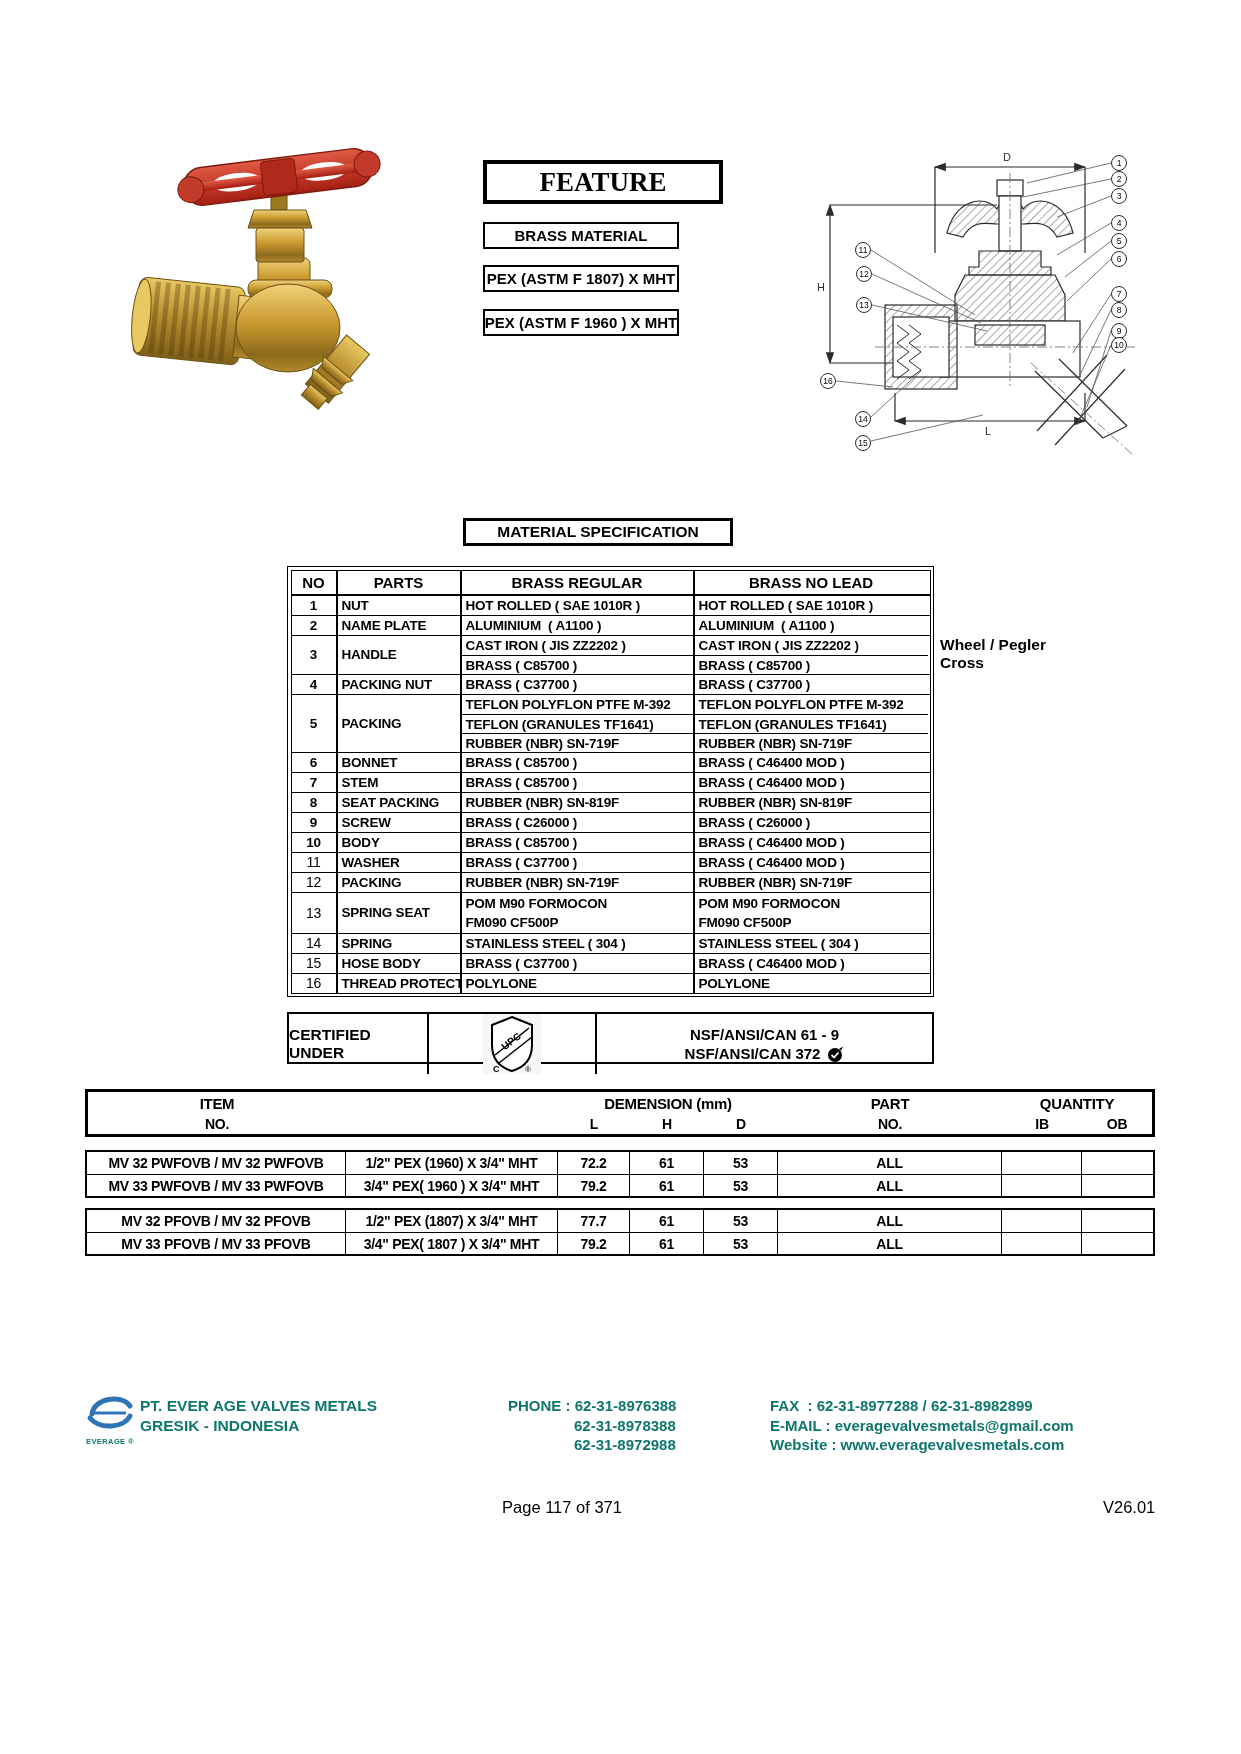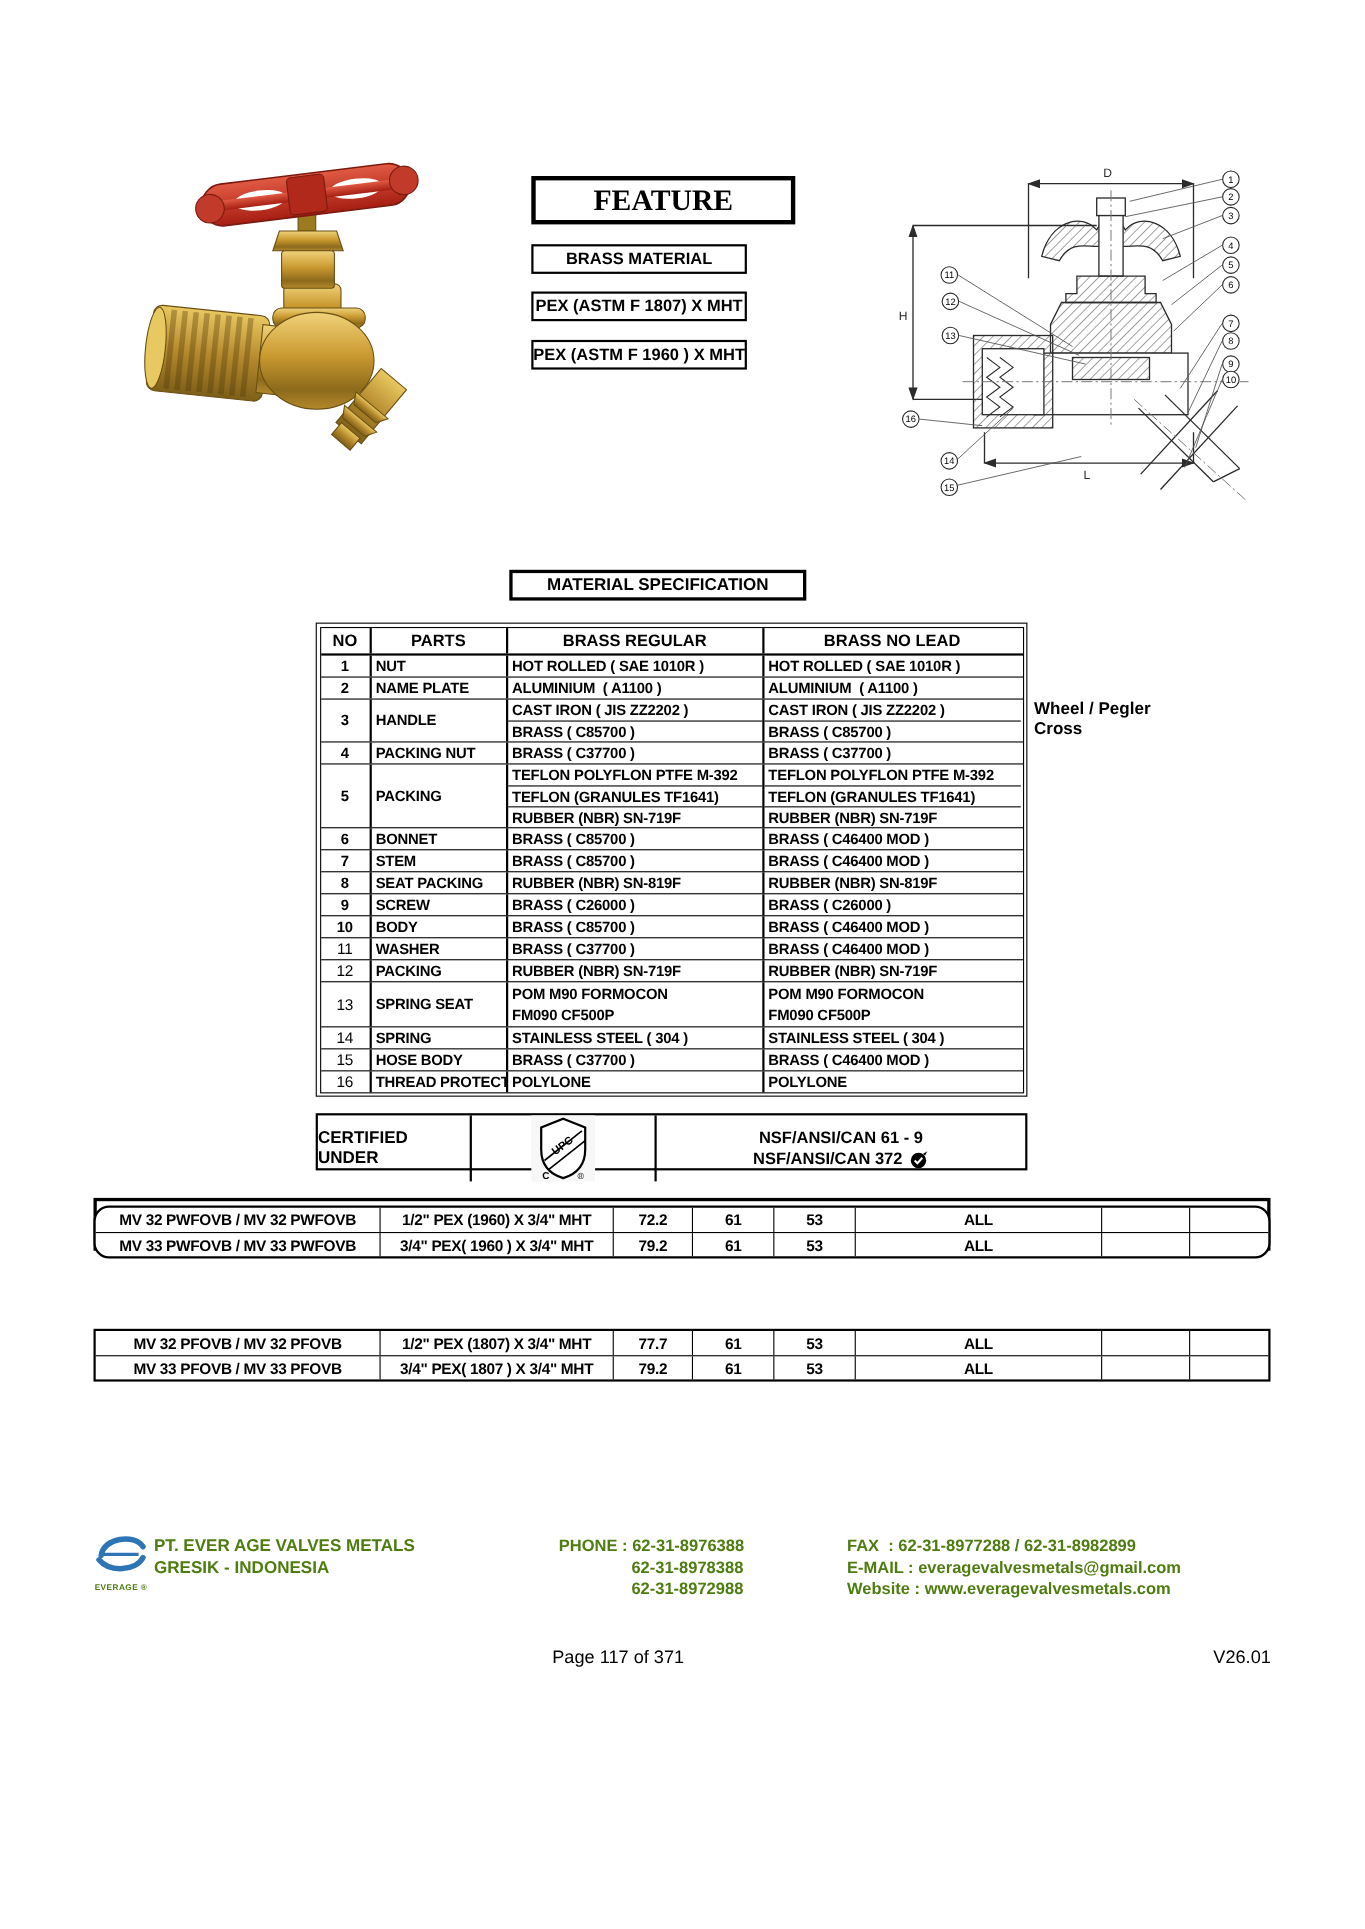--- a/index.html
+++ b/index.html
@@ -59,21 +59,21 @@
   .ih{display:flex;align-items:center;justify-content:center;font-size:15px;}
   .ih.sub{font-size:14px;}
   .items-group{left:85px;width:1070px;border:2px solid #000;background:#fff;}
   .items-row{display:grid;grid-template-columns:259px 212px 72px 74px 74px 224px 80px 71px;height:22px;}
   .items-row + .items-row{border-top:1.5px solid #000;}
   .ic{display:flex;align-items:center;justify-content:center;border-right:1.5px solid #000;
       font-size:14px;font-weight:bold;letter-spacing:-.3px;white-space:pre;overflow:hidden;}
   .items-row .ic:last-child{border-right:none;}
 
   
-  .navy{color:#4d7c0f;}
+  .navy{color:#0f766e;}
   .f-line{font-size:15px;font-weight:bold;line-height:19.5px;white-space:pre;}
   .company-block{left:140px;top:1396px;}
   .company-block .f-line{font-size:15.5px;}
   .phone-block{left:508px;top:1396px;}
   .phone-indent{padding-left:66px;}
   .fax-block{left:770px;top:1396px;}
   .logo-wrap{left:84px;top:1390px;width:52px;text-align:center;}
   .logo-text{font-size:7.5px;font-weight:bold;letter-spacing:.4px;margin-top:1px;}
   .pageinfo{left:452px;top:1498px;width:220px;text-align:center;font-size:16.5px;}
   .version{left:1103px;top:1498px;font-size:16.5px;}
@@ -516,21 +516,21 @@
     <div class="ih" style="grid-column:7/9;grid-row:1">QUANTITY</div>
     <div class="ih sub" style="grid-column:1;grid-row:2">NO.</div>
     <div class="ih sub" style="grid-column:3;grid-row:2">L</div>
     <div class="ih sub" style="grid-column:4;grid-row:2">H</div>
     <div class="ih sub" style="grid-column:5;grid-row:2">D</div>
     <div class="ih sub" style="grid-column:6;grid-row:2">NO.</div>
     <div class="ih sub" style="grid-column:7;grid-row:2">IB</div>
     <div class="ih sub" style="grid-column:8;grid-row:2">OB</div>
   </div>
 
-  <div class="abs items-group" style="top:1096px;border-radius:14px;">
+  <div class="abs items-group" style="top:1150px;">
       <div class="items-row">
         <div class="ic">MV 32 PWFOVB / MV 32 PWFOVB</div>
         <div class="ic">1/2" PEX (1960) X 3/4" MHT</div>
         <div class="ic">72.2</div>
         <div class="ic">61</div>
         <div class="ic">53</div>
         <div class="ic">ALL</div>
         <div class="ic"></div>
         <div class="ic"></div>
       </div>

